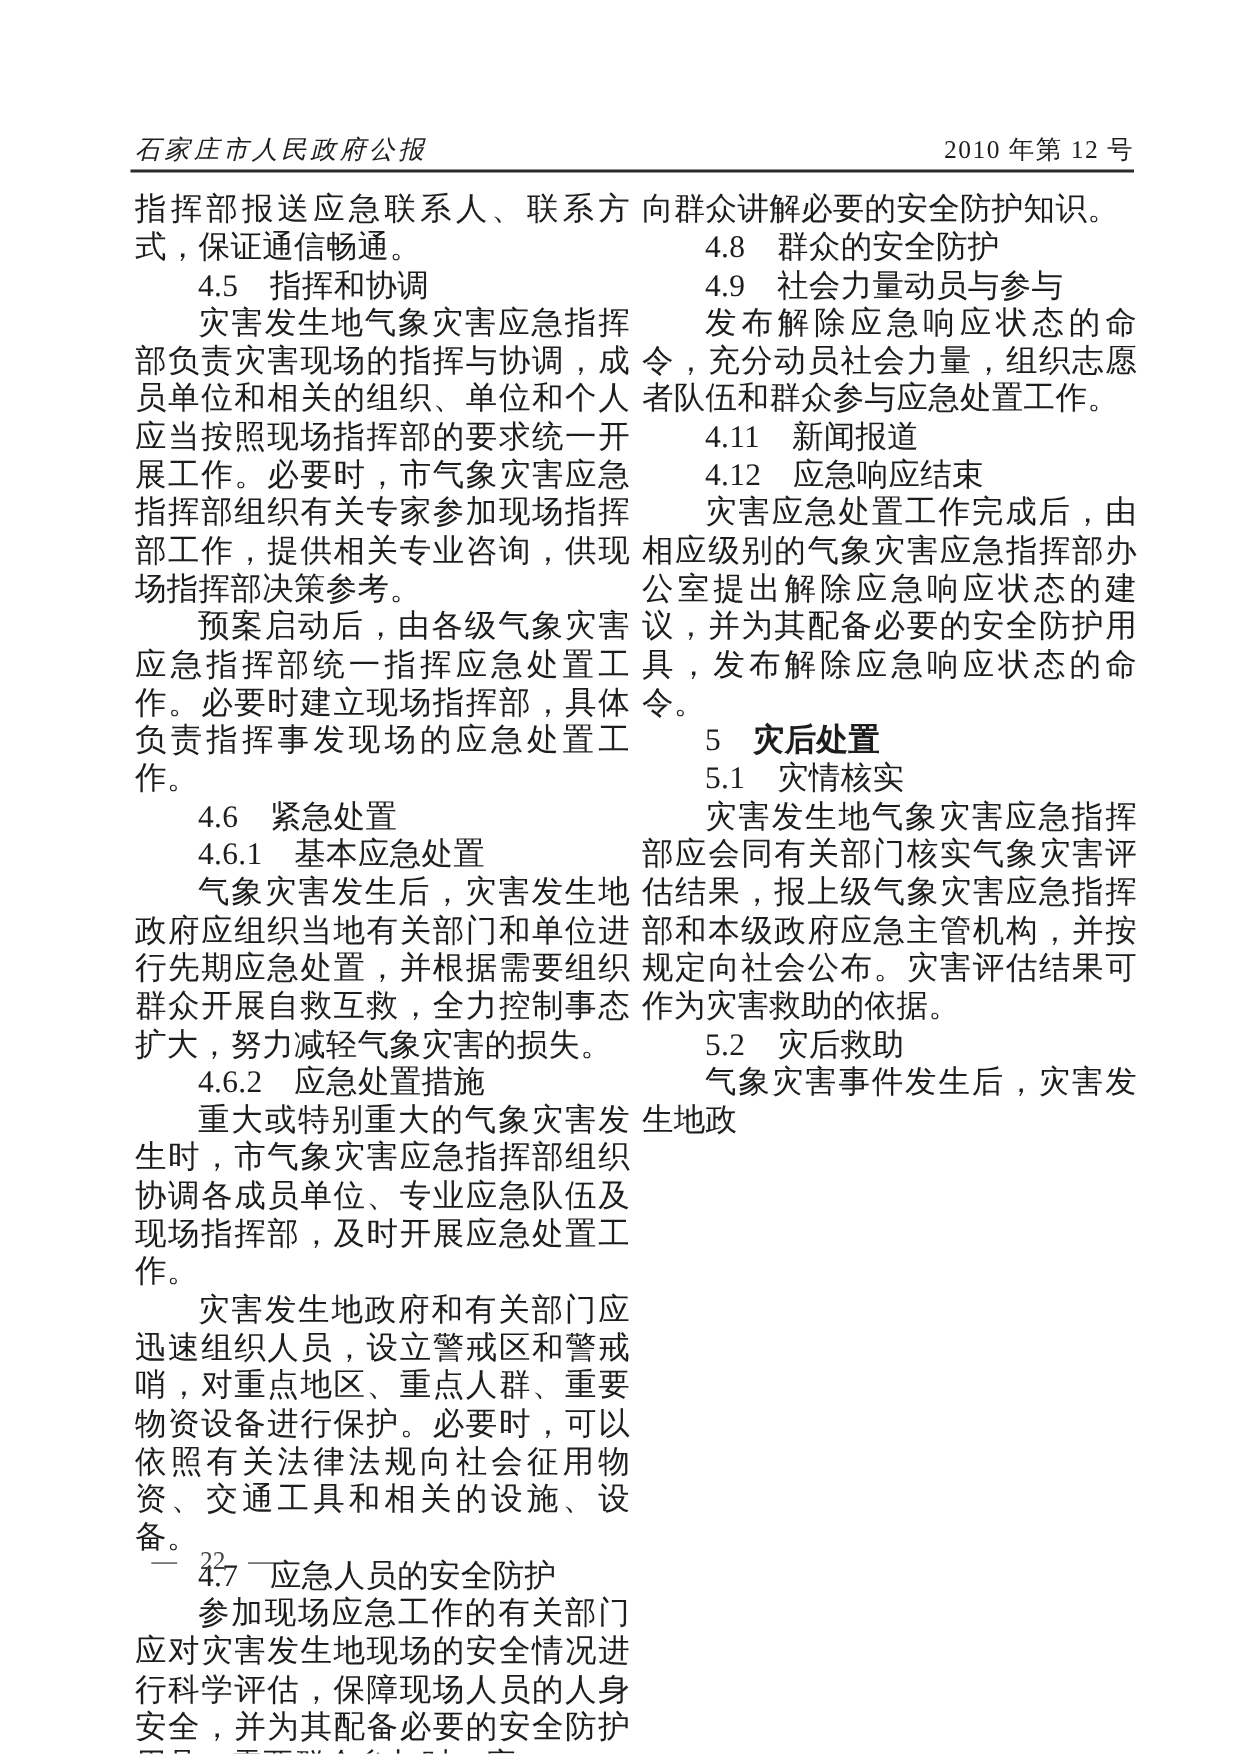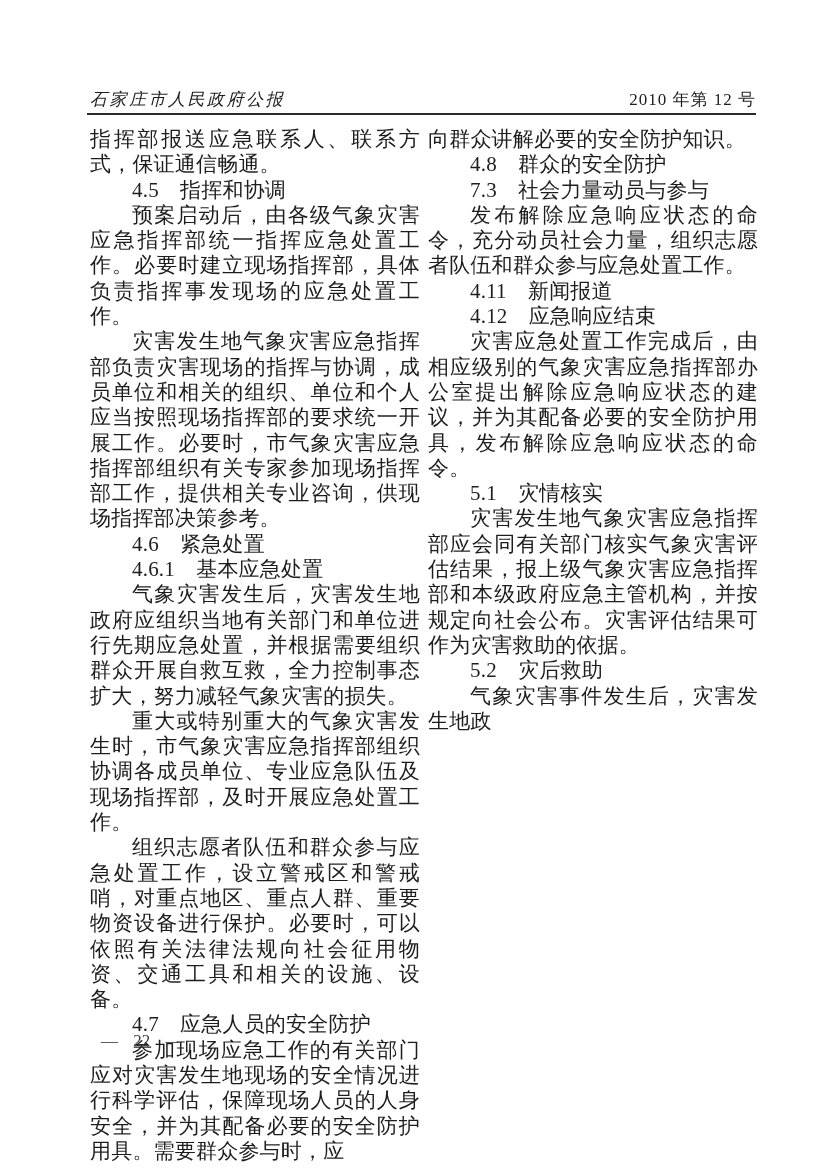--- a/index.html
+++ b/index.html
@@ -92,38 +92,40 @@
     <span class="journal-title">石家庄市人民政府公报</span>
     <span class="issue-label">2010 年第 12 号</span>
   </div>
 
   <div class="header-rule"></div>
 
   <div class="columns">
     <div class="col" id="col-left">
         <p class="block-flush">指挥部报送应急联系人、联系方式，保证通信畅通。</p>
         <p class="block-heading">4.5　指挥和协调</p>
+        <p class="block-indent">灾害发生地气象灾害应急指挥部负责灾害现场的指挥与协调，成员单位和相关的组织、单位和个人应当按照现场指挥部的要求统一开展工作。必要时，市气象灾害应急指挥部组织有关专家参加现场指挥部工作，提供相关专业咨询，供现场指挥部决策参考。</p>
         <p class="block-indent">预案启动后，由各级气象灾害应急指挥部统一指挥应急处置工作。必要时建立现场指挥部，具体负责指挥事发现场的应急处置工作。</p>
-        <p class="block-indent">灾害发生地气象灾害应急指挥部负责灾害现场的指挥与协调，成员单位和相关的组织、单位和个人应当按照现场指挥部的要求统一开展工作。必要时，市气象灾害应急指挥部组织有关专家参加现场指挥部工作，提供相关专业咨询，供现场指挥部决策参考。</p>
         <p class="block-heading">4.6　紧急处置</p>
         <p class="block-heading">4.6.1　基本应急处置</p>
         <p class="block-indent">气象灾害发生后，灾害发生地政府应组织当地有关部门和单位进行先期应急处置，并根据需要组织群众开展自救互救，全力控制事态扩大，努力减轻气象灾害的损失。</p>
+        <p class="block-heading">4.6.2　应急处置措施</p>
         <p class="block-indent">重大或特别重大的气象灾害发生时，市气象灾害应急指挥部组织协调各成员单位、专业应急队伍及现场指挥部，及时开展应急处置工作。</p>
-        <p class="block-indent">组织志愿者队伍和群众参与应急处置工作，设立警戒区和警戒哨，对重点地区、重点人群、重要物资设备进行保护。必要时，可以依照有关法律法规向社会征用物资、交通工具和相关的设施、设备。</p>
+        <p class="block-indent">灾害发生地政府和有关部门应迅速组织人员，设立警戒区和警戒哨，对重点地区、重点人群、重要物资设备进行保护。必要时，可以依照有关法律法规向社会征用物资、交通工具和相关的设施、设备。</p>
         <p class="block-heading">4.7　应急人员的安全防护</p>
         <p class="block-indent">参加现场应急工作的有关部门应对灾害发生地现场的安全情况进行科学评估，保障现场人员的人身安全，并为其配备必要的安全防护用具。需要群众参与时，应</p>
       </div>
     <div class="col" id="col-right">
         <p class="block-flush">向群众讲解必要的安全防护知识。</p>
         <p class="block-heading">4.8　群众的安全防护</p>
-        <p class="block-heading">7.3　社会力量动员与参与</p>
+        <p class="block-heading">4.9　社会力量动员与参与</p>
         <p class="block-indent">发布解除应急响应状态的命令，充分动员社会力量，组织志愿者队伍和群众参与应急处置工作。</p>
         <p class="block-heading">4.11　新闻报道</p>
         <p class="block-heading">4.12　应急响应结束</p>
         <p class="block-indent">灾害应急处置工作完成后，由相应级别的气象灾害应急指挥部办公室提出解除应急响应状态的建议，并为其配备必要的安全防护用具，发布解除应急响应状态的命令。</p>
+        <p class="block-section"><span>5</span>　<span class="sec-title">灾后处置</span></p>
         <p class="block-heading">5.1　灾情核实</p>
         <p class="block-indent">灾害发生地气象灾害应急指挥部应会同有关部门核实气象灾害评估结果，报上级气象灾害应急指挥部和本级政府应急主管机构，并按规定向社会公布。灾害评估结果可作为灾害救助的依据。</p>
         <p class="block-heading">5.2　灾后救助</p>
         <p class="block-indent">气象灾害事件发生后，灾害发生地政</p>
       </div>
   </div>
 
   <div class="page-number">— 22 —</div>
 
 </div>

